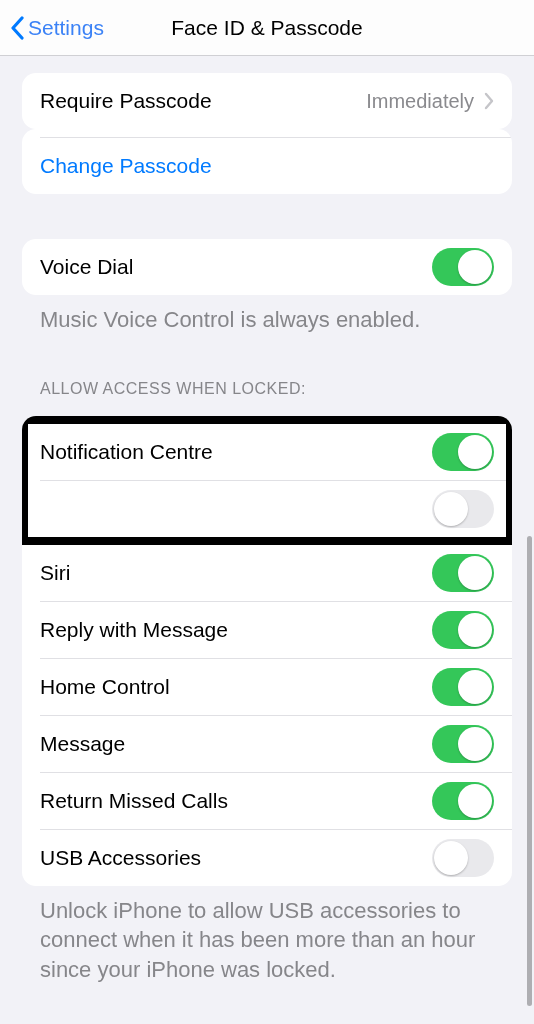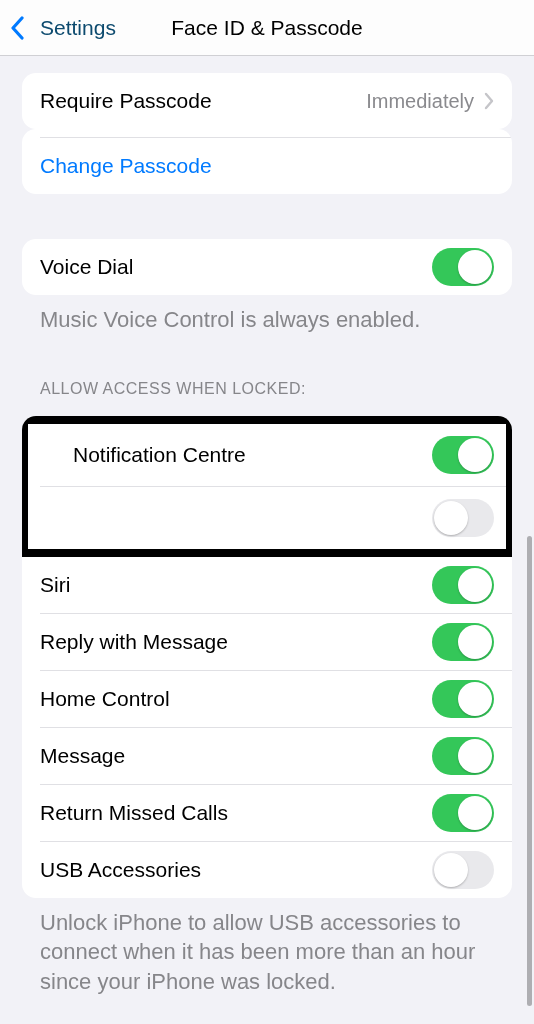--- a/index.html
+++ b/index.html
@@ -17,23 +17,22 @@
     background: #fdfdfd;
     border-bottom: 1px solid #d0d0d4;
     display: flex;
     align-items: center;
     padding: 0 10px;
     position: relative;
   }
   .nav-back {
     display: flex;
     align-items: center;
-    color: #0c4a6e;
+    color: #3b82f6;
     font-size: 21px;
-    gap: 12px;
   }
   .nav-back svg { margin-right: 2px; }
   .nav-title {
     position: absolute;
     left: 0; right: 0;
     text-align: center;
     font-size: 21px;
     font-weight: 400;
     pointer-events: none;
   }
@@ -99,21 +98,21 @@
     font-size: 16px;
     padding: 0 18px 8px 18px;
     letter-spacing: 0.5px;
   }
   .group.allow { margin-top: 10px; }
   .allow-header { margin-top: 45px; }
   .highlight-box {
     border: 8px solid #000;
     margin: 0 -2px;
   }
-  .highlight-box .row { padding: 12px 12px; margin-left: 33px; }
+  .highlight-box .row { padding: 0 12px; }
   .highlight-box .sep { margin-left: 12px; }
   .scrollbar {
     position: absolute;
     right: 2px;
     top: 536px;
     width: 5px;
     height: 470px;
     background: rgba(0,0,0,0.28);
     border-radius: 3px;
   }

